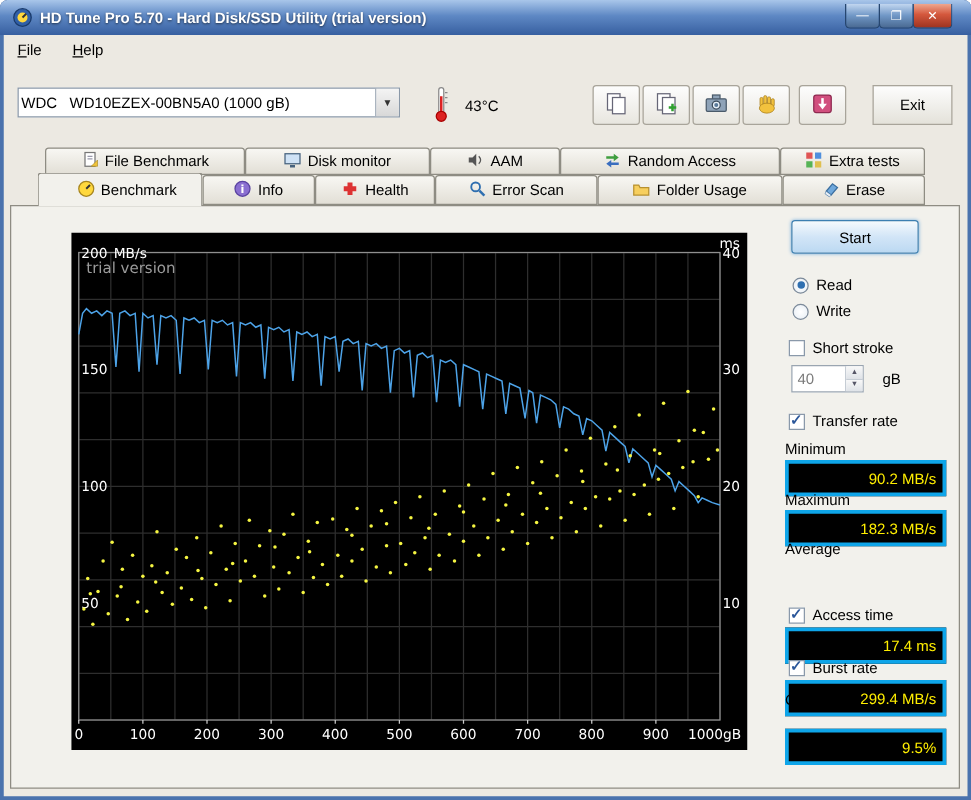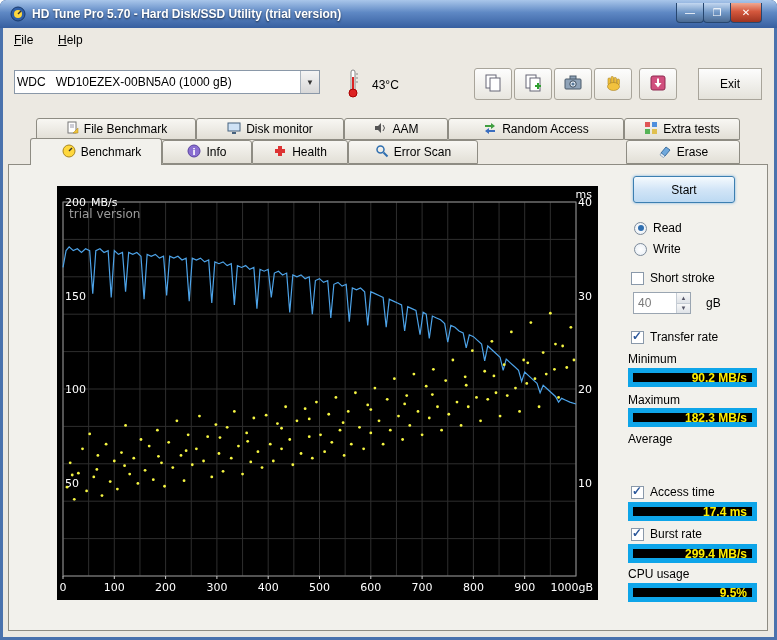--- a/index.html
+++ b/index.html
@@ -22,21 +22,21 @@
   .tab.active{top:138px;height:27px;background:#f2f1ec;border-bottom:none;z-index:4;padding-left:11px;}
   .panel{position:absolute;left:8px;top:164px;width:760px;height:467px;background:#f2f1ec;border:1px solid #8e8c83;box-sizing:border-box;z-index:1;}
   .chart{position:absolute;left:57px;top:186px;width:541px;height:414px;z-index:2;}
   .start-btn{position:absolute;left:633px;top:176px;width:100px;height:25px;border:1px solid #3c7fb1;border-radius:3px;background:linear-gradient(#f5fafd,#d2e5f7 50%,#bcd9f2);display:flex;align-items:center;justify-content:center;box-shadow:0 0 3px #7ab0de;z-index:2;}
   .ctl-row{position:absolute;display:flex;align-items:center;gap:6px;z-index:2;}
   .radio{width:13px;height:13px;border-radius:50%;border:1px solid #7c8a9a;background:radial-gradient(#ffffff,#e6edf4);position:relative;box-sizing:border-box;}
   .radio.sel::after{content:"";position:absolute;left:2.5px;top:2.5px;width:6px;height:6px;border-radius:50%;background:#2f6fb0;}
   .cb{width:13px;height:13px;border:1px solid #8a99aa;background:#fff;position:relative;box-sizing:border-box;}
   .cb.on::after{content:"✓";position:absolute;left:0;top:-3px;font-size:12px;font-weight:bold;color:#2b579a;}
   .plabel{position:absolute;z-index:2;}
-  .vbox{position:absolute;width:129px;height:19px;background:#000;border:5px solid #0ea5e9;color:#ffee00;font-weight:bold;display:flex;align-items:center;justify-content:flex-end;padding-right:5px;box-sizing:border-box;z-index:2;}
+  .vbox{position:absolute;width:129px;height:29px;background:#000;border:3px solid #0ea5e9;color:#ffee00;font-weight:normal;display:flex;align-items:center;justify-content:flex-end;padding-right:5px;box-sizing:border-box;z-index:2;}
   .numbox{position:absolute;left:633px;top:292px;width:58px;height:22px;border:1px solid #9aa5b1;background:#fff;box-sizing:border-box;display:flex;z-index:2;}
   .numbox input{border:none;width:36px;padding-left:4px;color:#7a7a7a;font-size:12px;font-family:inherit;outline:none;background:transparent;}
   .spin{width:16px;display:flex;flex-direction:column;border-left:1px solid #c5ccd4;}
   .spin div{flex:1;font-size:6px;display:flex;align-items:center;justify-content:center;background:linear-gradient(#f8f8f8,#dfe3e8);color:#556;border-bottom:1px solid #c5ccd4;}
   .spin div:last-child{border-bottom:none;}
 </style>
 </head>
 <body>
 
 <div class="window">
@@ -177,20 +177,26 @@
           <rect x="2" y="5" width="10" height="4" fill="#dd3333"></rect>
         </svg></span>
     <span>Health</span>
   </div>
   <div class="tab r2" style="left:348px;width:130px;">
     <span><svg width="14" height="14">
           <circle cx="5.5" cy="5.5" r="3.5" fill="none" stroke="#2f6fb0" stroke-width="1.5"></circle>
           <line x1="8.5" y1="8.5" x2="12.5" y2="12.5" stroke="#2f6fb0" stroke-width="2"></line>
         </svg></span>
     <span>Error Scan</span>
+  </div>
+  <div class="tab r2" style="left:478px;width:148px;">
+    <span><svg width="14" height="14">
+          <path d="M1,4 h4 l1,2 h7 v6 h-12 z" fill="#f7cf5e" stroke="#b8912f"></path>
+        </svg></span>
+    <span>Folder Usage</span>
   </div>
   <div class="tab r2" style="left:626px;width:114px;">
     <span><svg width="14" height="14">
           <polygon points="3,9 8,3 12,6 7,12" fill="#6fa8dc" stroke="#3c6f9f"></polygon>
           <polygon points="3,9 7,12 5.5,13.5 2,11" fill="#e8eef5" stroke="#3c6f9f" stroke-width="0.5"></polygon>
         </svg></span>
     <span>Erase</span>
   </div>
 
   <div class="panel"></div>
@@ -460,16 +466,16 @@
     <span>Access time</span>
   </div>
   <div class="vbox" style="left:628px;top:502px;">17.4 ms</div>
 
   <div class="ctl-row" style="left:631px;top:527px;">
     <span class="cb on"></span>
     <span>Burst rate</span>
   </div>
   <div class="vbox" style="left:628px;top:544px;">299.4 MB/s</div>
 
-  <span class="plabel" style="left:628px;top:567px;">CPU usage</span>
+  <span class="plabel" style="left:628px;top:553px;">CPU usage</span>
   <div class="vbox" style="left:628px;top:583px;">9.5%</div>
 
 </div>
 
 </body></html>

